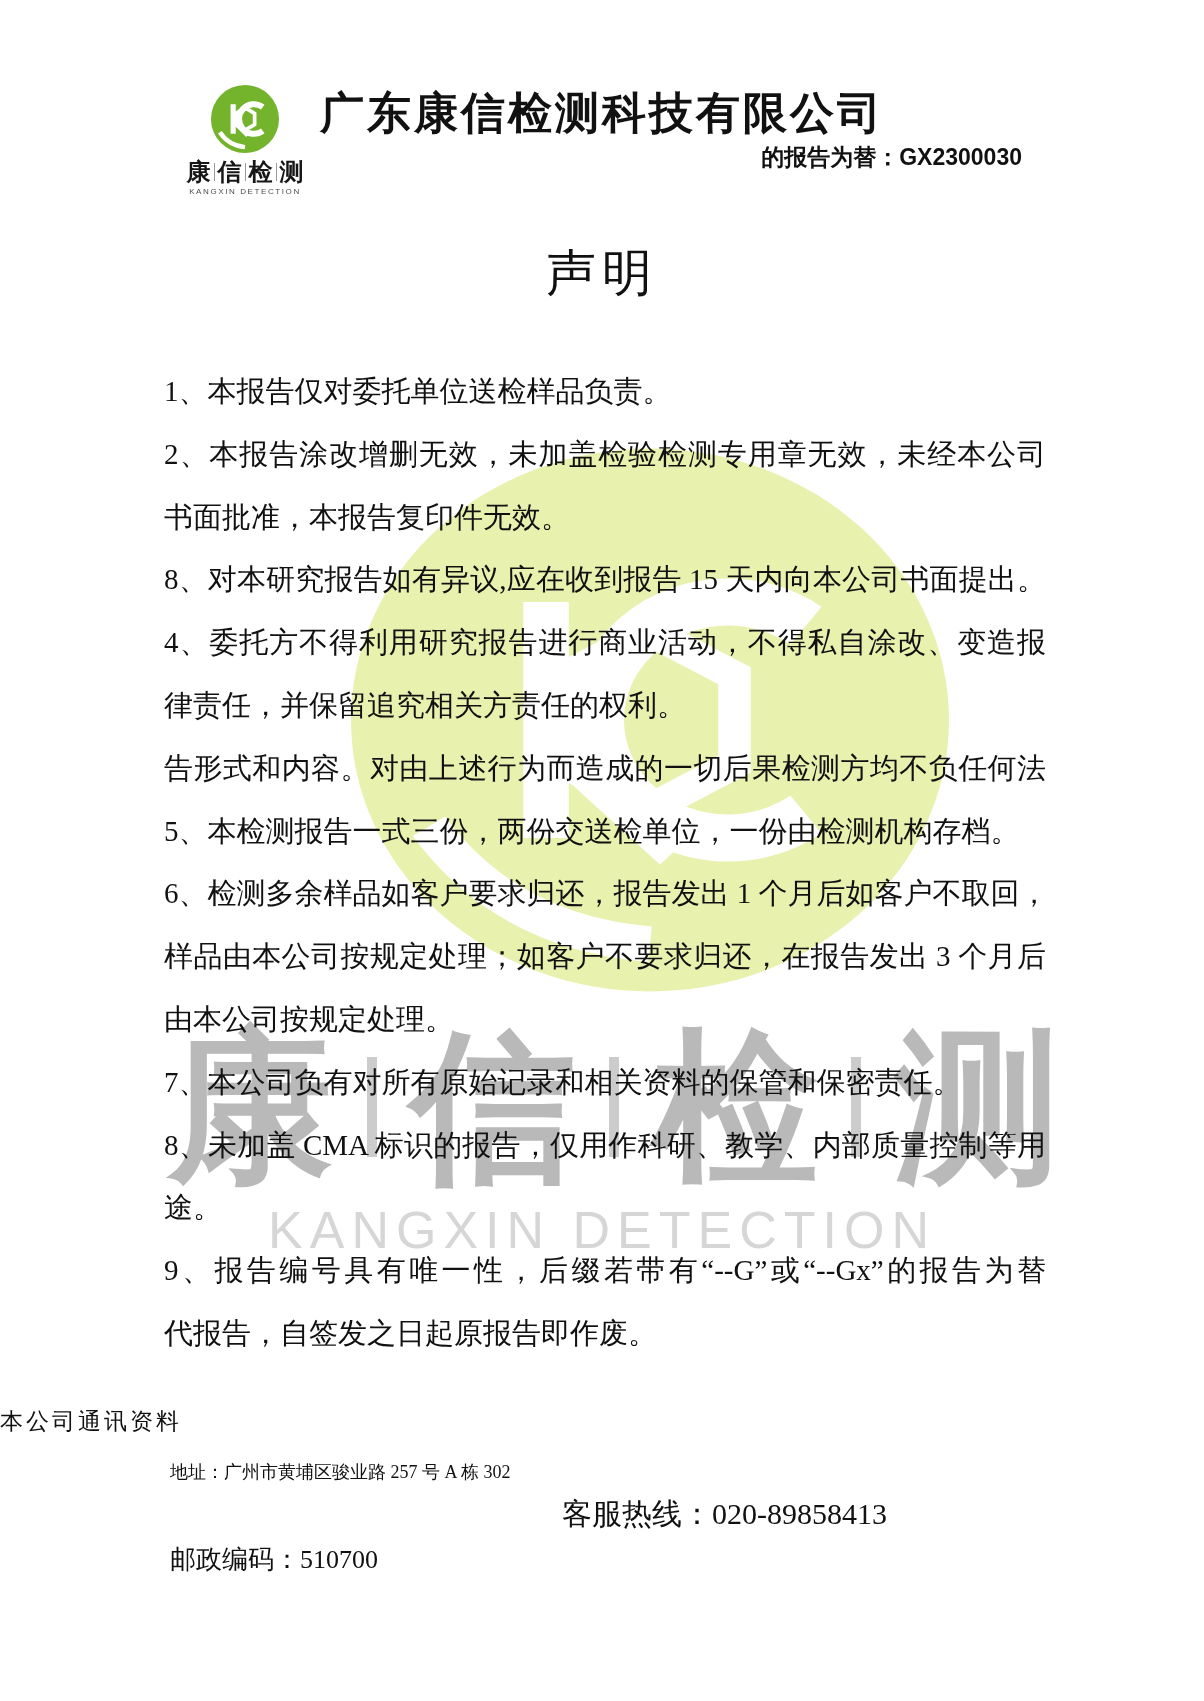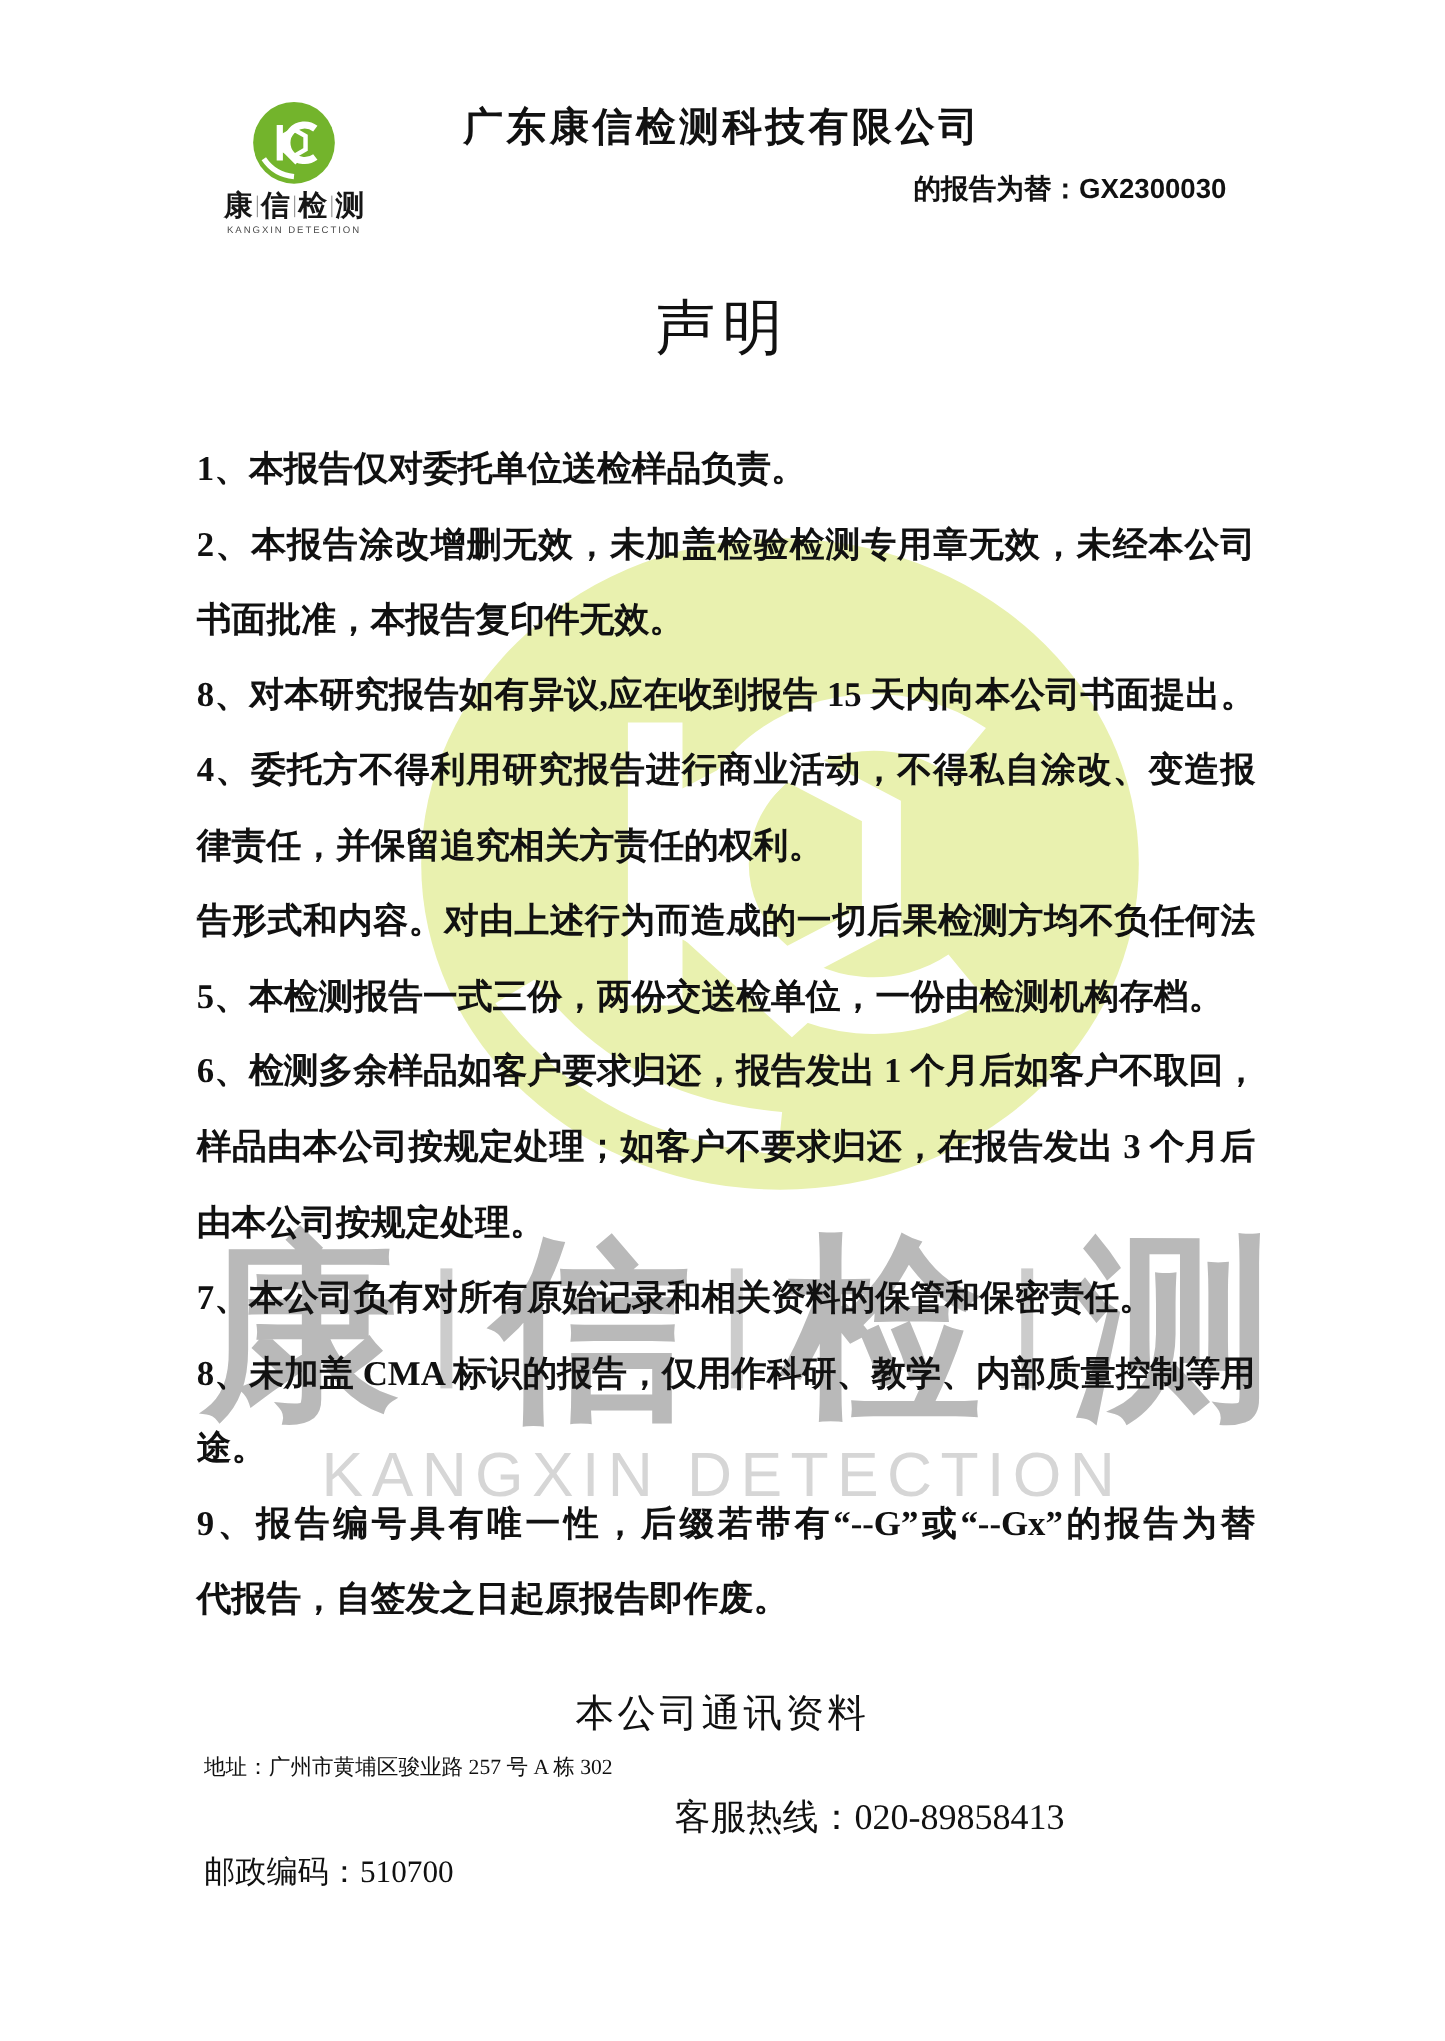--- a/index.html
+++ b/index.html
@@ -48,51 +48,50 @@
     white-space:nowrap;
   }
   .logo-chars .sep{width:1px;height:18px;background:#9a9a9a;}
   .logo-sub{
     margin-top:3px;
     font-family:"Liberation Sans","DejaVu Sans",sans-serif;
     font-size:8px;letter-spacing:1.6px;color:#4c4c4c;white-space:nowrap;
   }
   .company-name{
     position:absolute;left:0;top:84px;width:100%;
-    text-align:center;font-weight:700;font-size:33px;letter-spacing:3px;
+    text-align:center;font-weight:700;font-size:44px;letter-spacing:3px;
     z-index:2;
   }
   .report-no{
     position:absolute;top:142px;right:182px;
     font-size:23px;font-weight:700;white-space:nowrap;z-index:2;
   }
   .report-no .num{
     font-family:"Liberation Sans","DejaVu Sans",sans-serif;
     font-size:23px;font-weight:700;
   }
   
   .doc-title{
     position:absolute;left:0;top:240px;width:100%;
     text-align:center;font-weight:400;font-size:50px;letter-spacing:6px;
     z-index:2;
   }
   .body-block{
     position:absolute;left:164px;top:360px;width:882px;
     z-index:2;
-    font-weight:bold;
   }
   .bline{
     height:62.8px;line-height:62.8px;
     font-size:29px;white-space:nowrap;
   }
   .bline.full{text-align:justify;text-align-last:justify;}
   
   .contact-title{
     position:absolute;left:0;top:1406px;width:100%;
-    text-align:center;font-size:32px;letter-spacing:3px;z-index:2;
+    text-align:left;font-size:23px;letter-spacing:3px;z-index:2;
   }
   .footer-address{
     position:absolute;left:170px;top:1460px;
     font-size:18px;white-space:nowrap;z-index:2;
   }
   .footer-postcode{
     position:absolute;left:170px;top:1494px;
     font-size:26px;white-space:nowrap;z-index:2;margin-top:48px;
   }
   .footer-hotline{

